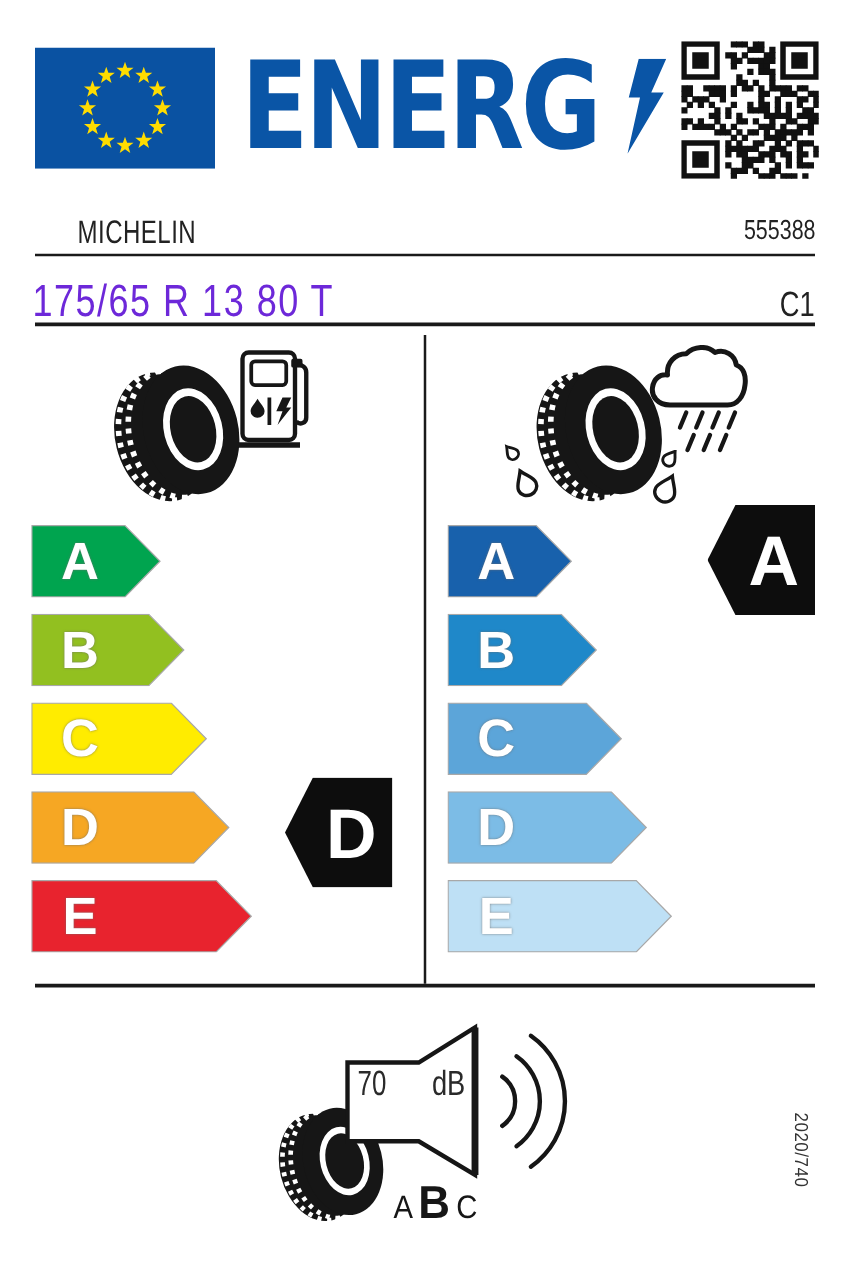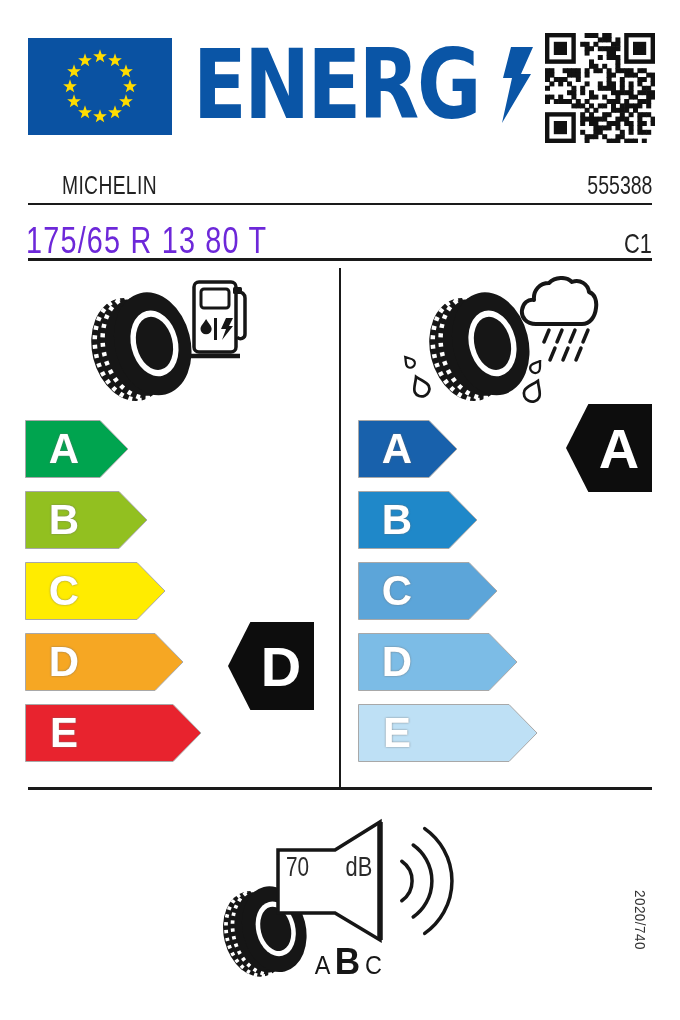--- a/index.html
+++ b/index.html
@@ -11,21 +11,21 @@
 
   
   .energ {
     position:absolute; left:193px; top:20px; line-height:130px; font-size:97px;
     font-family:"DejaVu Sans", sans-serif; font-weight:bold; color:#0a55a6;
     letter-spacing:-3px; transform:scaleX(0.81); transform-origin:left top; white-space:nowrap;
   }
   .cond { display:inline-block; transform:scaleX(0.74); transform-origin:left bottom; white-space:nowrap; }
   .cond-r { display:inline-block; transform:scaleX(0.78); transform-origin:right bottom; white-space:nowrap; }
   .brand { left:26px; top:170px; font-size:26px; letter-spacing:0.5px; color:#222;margin-left:36px; }
-  .artnum { right:28px; top:171px; font-size:25px; color:#222; }
+  .artnum { right:28px; top:171px; font-size:22px; color:#222; }
   .sizetext { left:26px; top:220px; font-size:36px; letter-spacing:1.5px; color:#6d28d9; }
   .classtext { right:28px; top:228px; font-size:28px; color:#222; }
   .hline { background:#1a1a1a; left:28px; width:624px; }
 
   
   .divider { left:339px; top:268px; width:2px; height:519px; background:#1a1a1a; }
   .arrow-row { position:absolute; height:58px; }
   .arrow-row svg { position:absolute; left:0; top:0; }
   .grade-letter {
     position:absolute; left:20px; top:0; width:38px; height:58px; line-height:58px;

